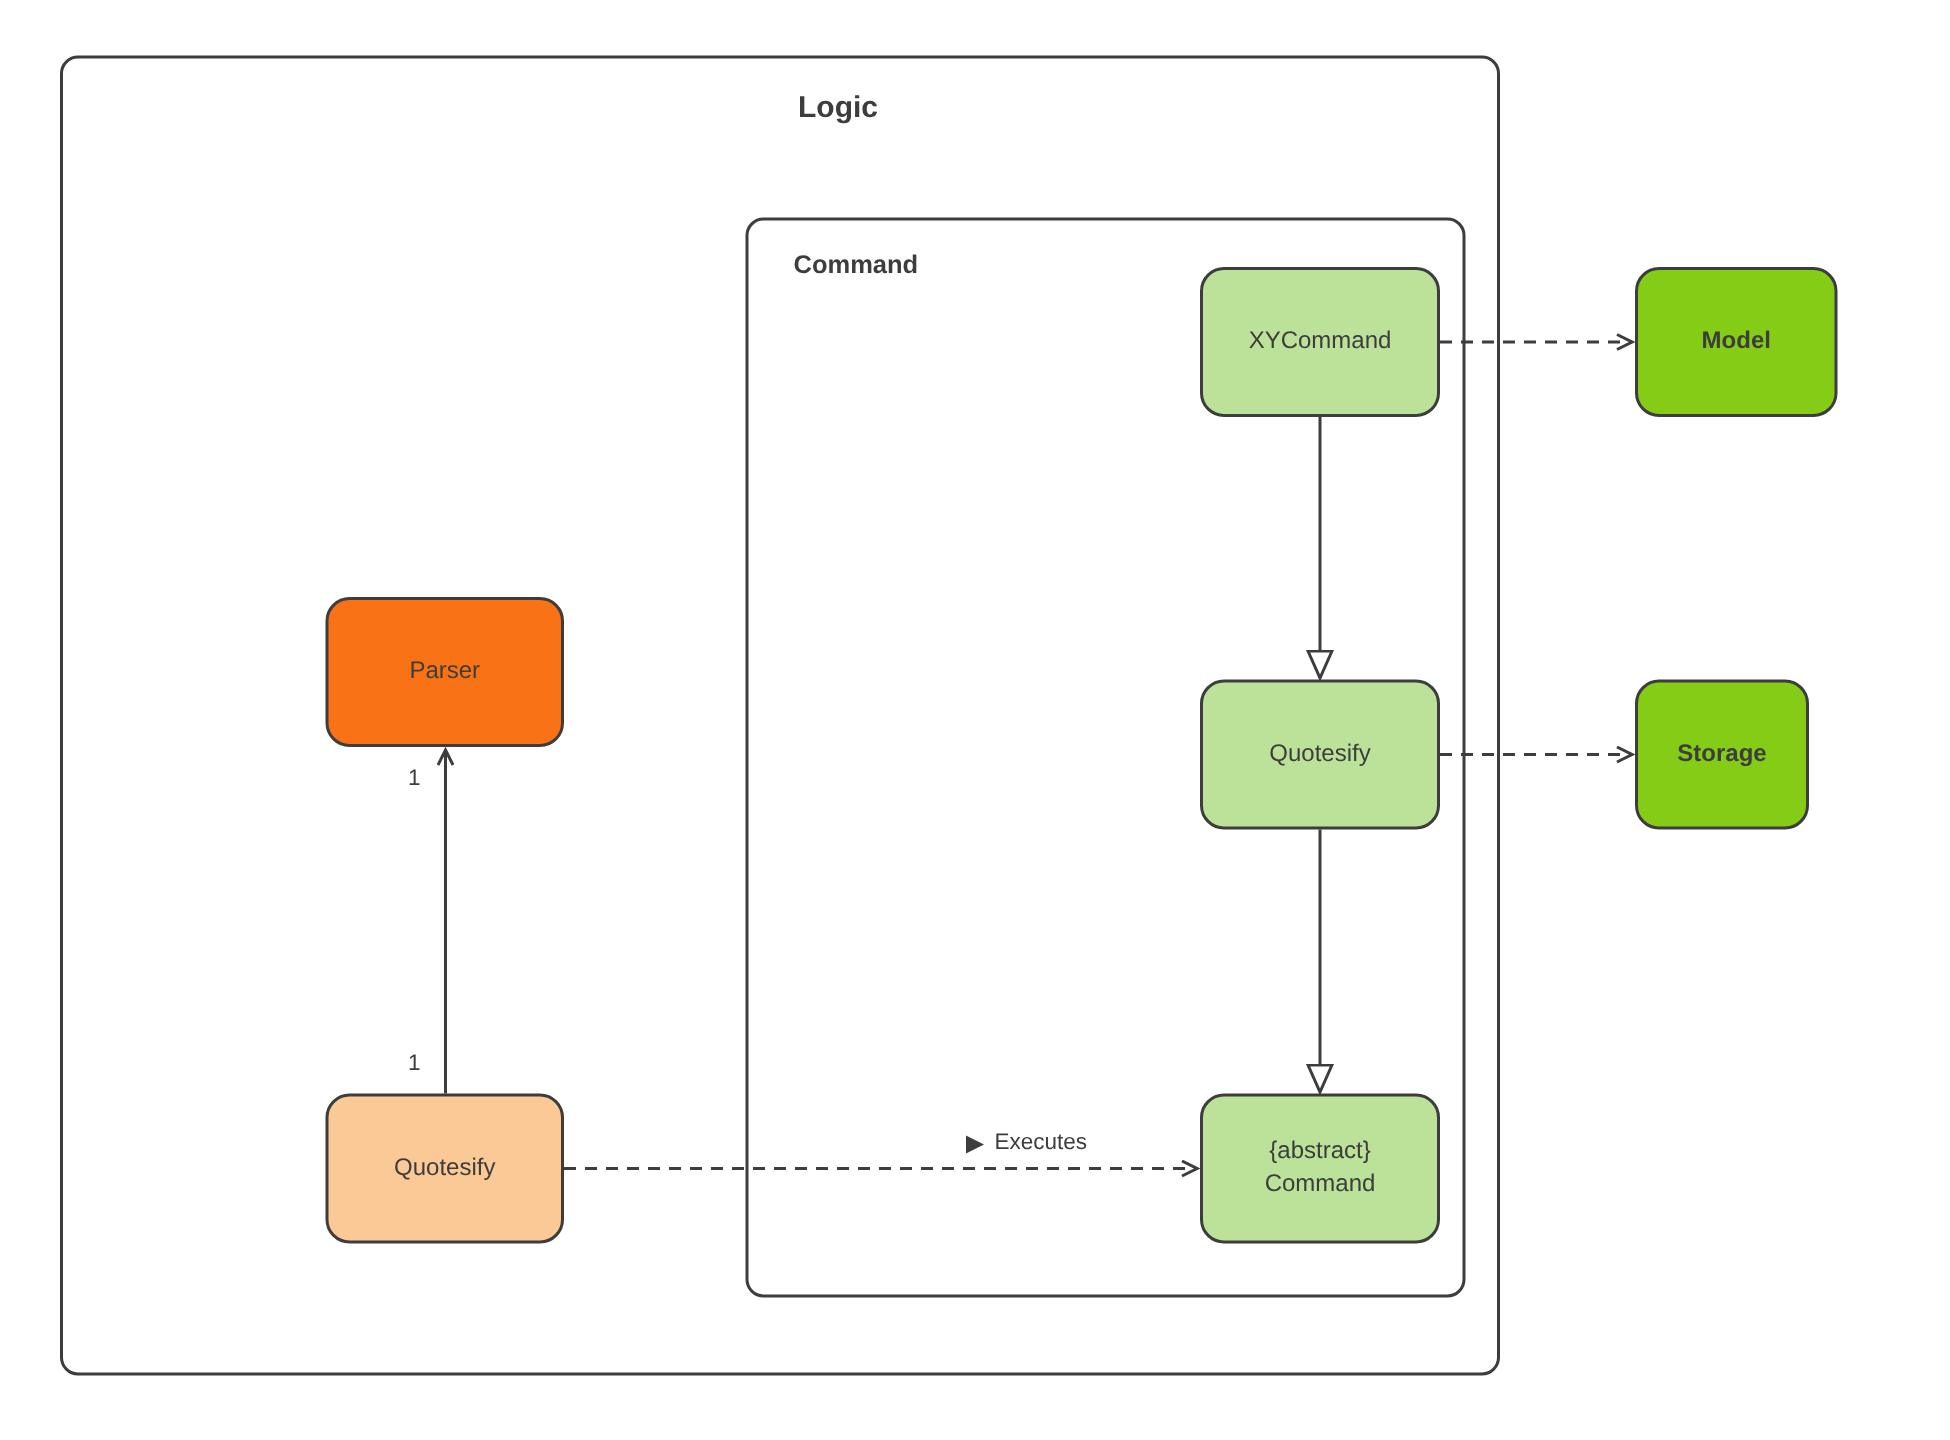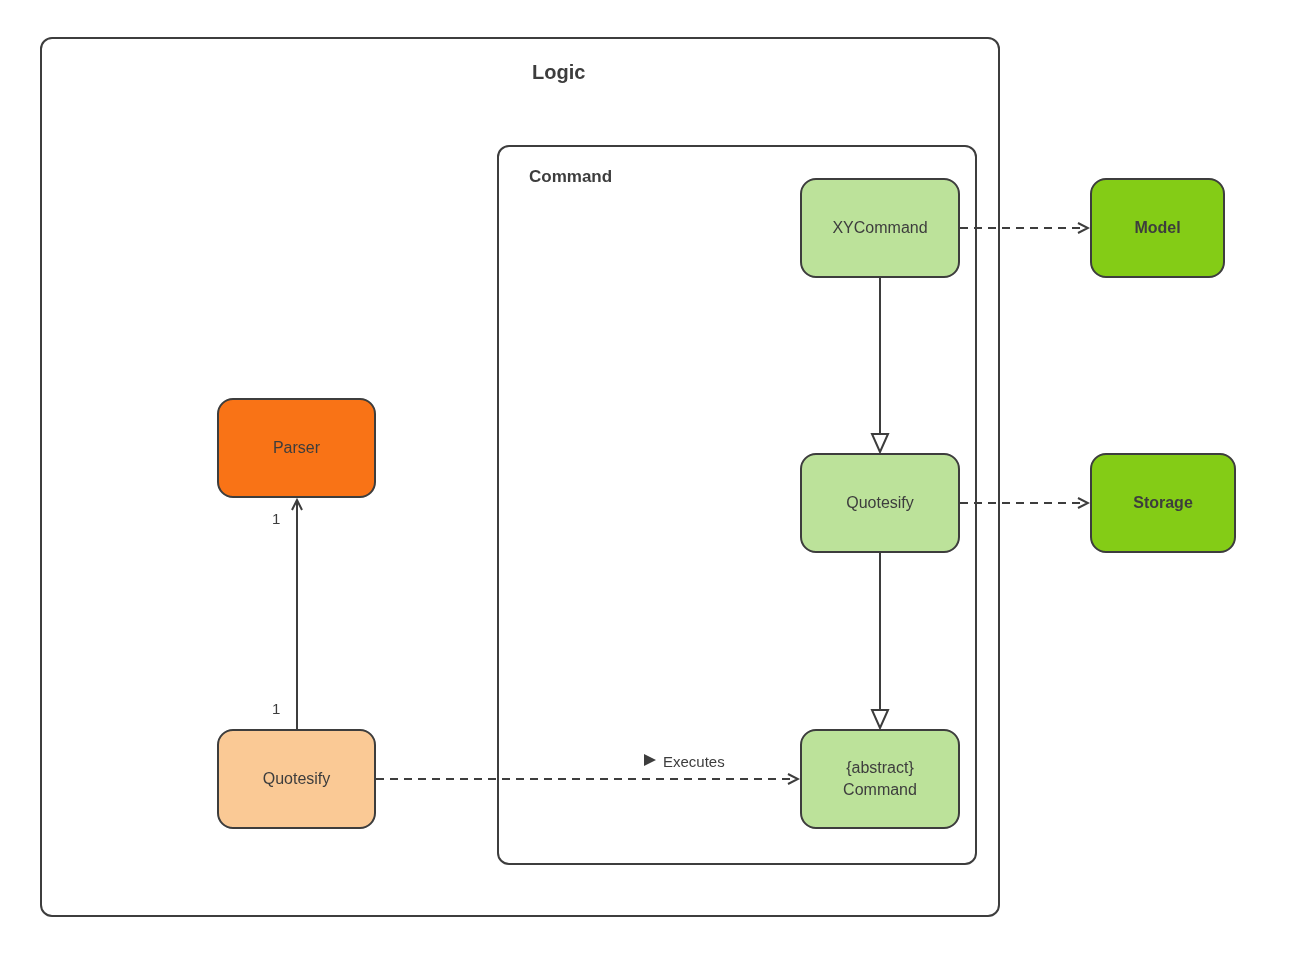--- a/index.html
+++ b/index.html
@@ -90,29 +90,29 @@
 
 <div class="box box-green" style="left:800px; top:729px; width:160px; height:100px;">
   <span style="margin-bottom:4px;">{abstract}</span>
   <span>Command</span>
 </div>
 
 <div class="box box-white" style="left:1090px; top:178px; width:135px; height:100px;">
   <span style="font-weight:bold;">Model</span>
 </div>
 
-<div class="box box-white" style="left:1090px; top:453px; width:146px; height:100px;">
+<div class="box box-white" style="left:1090px; top:453px; width:116px; height:100px;">
   <span style="font-weight:bold;">Storage</span>
 </div>
 
 <div class="label" style="left:272px; top:510px;">1</div>
 
 <div class="label" style="left:272px; top:700px;">1</div>
 
-<div class="label" style="left:643px; top:753px; display:flex; align-items:flex-start; gap:6px;">
+<div class="label" style="left:643px; top:753px; display:flex; align-items:flex-end; gap:6px;">
   <svg width="14" height="14" viewBox="0 0 14 14">
     <path d="M 1 1 L 13 7 L 1 13 Z" fill="#3d3d3d"></path>
   </svg>
   <span>Executes</span>
 </div>
 
 <svg class="connector">
   <defs>
 
     <marker id="open-arrow" markerWidth="14" markerHeight="14" refX="12" refY="6" orient="auto" markerUnits="userSpaceOnUse">

